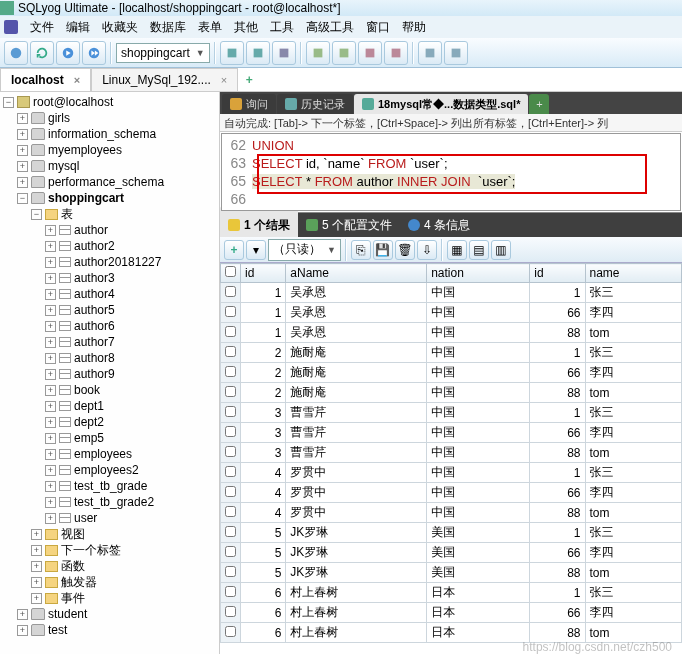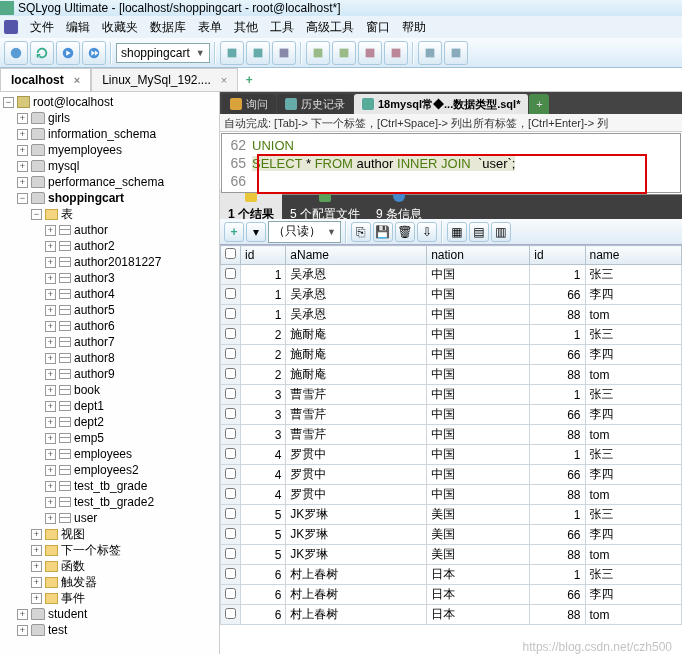--- a/index.html
+++ b/index.html
@@ -33,27 +33,27 @@
   .bold { font-weight:bold; }
   .main { flex:1; display:flex; flex-direction:column; background:#fff; overflow:hidden; }
   .qtabs { height:22px; background:#444; display:flex; gap:1px; padding-left:2px; align-items:flex-end; }
   .qtab { height:20px; padding:2px 8px; background:#3b3b3b; color:#ddd; display:flex; align-items:center; gap:4px; font-size:11px; border-radius:3px 3px 0 0; }
   .qtab.active { background:#e7e7e7; color:#000; font-weight:bold; }
   .qtab .qi { width:12px; height:12px; }
   .hint { height:18px; background:#f6f6f6; font-size:11px; color:#333; padding:2px 4px; white-space:nowrap; overflow:hidden; border-bottom:1px solid #ccc; }
   .editor { background:#fff; font-family:"Courier New",monospace; font-size:13px; padding:2px 0; border:1px solid #999; margin:1px; position:relative; }
   .erow { display:flex; height:18px; align-items:center; }
   .lineno { width:30px; text-align:right; color:#888; padding-right:6px; font-size:14px; }
-  .kw { color:#4d7c0f; }
+  .kw { color:#b91c1c; }
   .cm { color:#095; }
   .sql-line { white-space:pre; }
   .hlbox { position:absolute; border:2px solid #d00; pointer-events:none; left:35px; top:20px; width: 390px; height: 40px; }
   .resarea { flex:1; display:flex; flex-direction:column; border-top:1px solid #888; }
   .restabs { height:24px; background:#3f3f3f; display:flex; align-items:center; }
-  .rtab { height:38px; padding:2px 8px; color:#fff; display:flex; align-items:center; gap:4px; font-size:12px;flex-direction:column; }
+  .rtab { height:38px; padding:2px 8px; color:#fff; display:flex; align-items:center; gap:4px; font-size:12px; }
   .rtab.active { background:#e7e7e7; color:#000; font-weight:bold; border-radius:3px 3px 0 0; }
   .rtab .ico { width:12px; height:12px; }
   .ico-y { background:#e9c63a; border-radius:2px; }
   .ico-g { background:#5aa05a; border-radius:2px; }
   .ico-b { background:#4488cc; border-radius:6px; }
   .restb { height:26px; background: linear-gradient(#f8fbfe,#dfecf5); display:flex; align-items:center; padding:0 4px; gap:2px; border-bottom:1px solid #aac; }
   .grid { overflow:auto; flex:1; background:#fff; }
   table.data { border-collapse:collapse; font-size:12px; width:100%; }
   table.data th { background: linear-gradient(#fafcfe,#e1ecf3); border:1px solid #b5c3ce; padding:2px 4px; text-align:left; font-weight:normal; }
   table.data td { border:1px solid #cdd6dd; padding:1px 4px; height:17px; }
@@ -405,20 +405,24 @@
         <div class="qtab" style="background: rgb(74, 138, 74); width: 20px; justify-content: center;">+</div>
       </div>
     <div class="hint">自动完成: [Tab]-&gt; 下一个标签，[Ctrl+Space]-&gt; 列出所有标签，[Ctrl+Enter]-&gt; 列</div>
     <div class="editor" id="editor">
       <div class="hlbox"></div>
     <div class="erow">
           <span class="lineno">62</span>
           <span class="sql-line"><span class="kw">UNION</span></span>
         </div>
         <div class="erow">
+          <span class="lineno">63</span>
+          <span class="sql-line"><span class="kw">SELECT</span> id, `name` <span class="kw">FROM</span> `user`;</span>
+        </div>
+        <div class="erow">
           <span class="lineno">65</span>
           <span class="sql-line"><span class="kw" style="background:#e8e8d6">SELECT</span><span style="background:#e8e8d6"> * </span><span class="kw" style="background:#e8e8d6">FROM</span><span style="background:#e8e8d6"> author </span><span class="kw" style="background:#e8e8d6">INNER JOIN</span><span style="background:#e8e8d6">  `user`;</span></span>
         </div>
         <div class="erow">
           <span class="lineno">66</span>
           <span class="sql-line"></span>
         </div>
       </div>
 
     <div class="resarea">
@@ -426,21 +430,21 @@
           <div class="rtab active">
             <span class="ico ico-y"></span>
             <span>1 个结果</span>
           </div>
           <div class="rtab">
             <span class="ico ico-g"></span>
             <span>5 个配置文件</span>
           </div>
           <div class="rtab">
             <span class="ico ico-b"></span>
-            <span>9 条信息</span>
+            <span>4 条信息</span>
           </div>
         </div>
       <div class="restb">
         <span class="tbtn" style="width:20px;height:20px">
             <span style="color:#3a8;font-weight:bold">+</span>
           </span>
         <span class="tbtn" style="width:20px;height:20px">▾</span>
         <div class="combo" style="height:22px">
           <span>（只读）</span>
           <span class="arr">▼</span>

